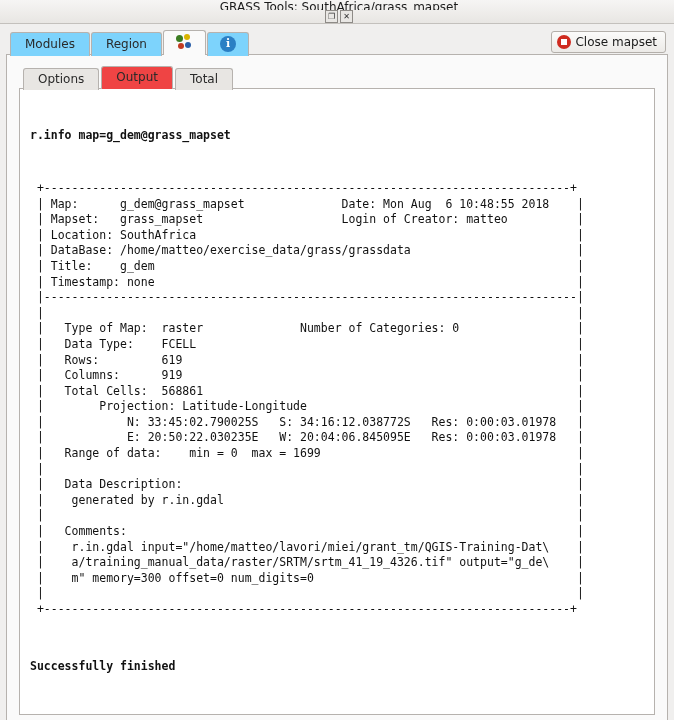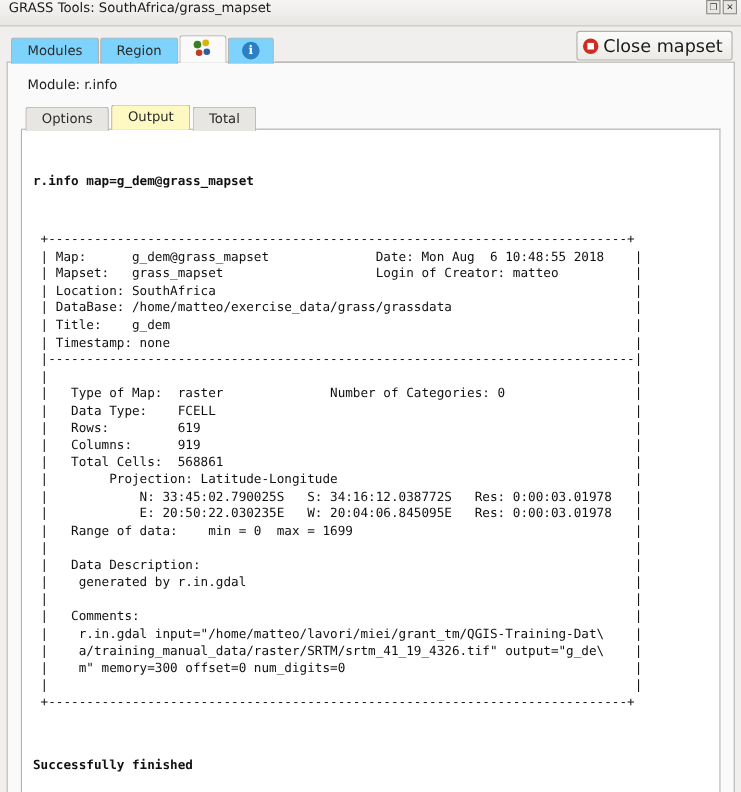--- a/index.html
+++ b/index.html
@@ -15,23 +15,24 @@
     color: #1a1a1a;
     overflow: hidden;
   }
 
   
   .titlebar {
     height: 24px;
     background: linear-gradient(#f6f5f4, #e8e6e3);
     border-bottom: 1px solid #c3c0bc;
     display: flex;
-    align-items: flex-start;
+    align-items: center;
     padding: 0 4px 0 8px;
     box-sizing: border-box;
+    flex-direction: column;
   }
   .titlebar-title {
     font-size: 12px;
     color: #1a1a1a;
     flex: 1;
     white-space: nowrap;
     overflow: hidden;
   }
   .titlebar-buttons {
     display: flex;
@@ -135,21 +136,21 @@
 
   
   .close-mapset-btn {
     display: flex;
     align-items: center;
     gap: 4px;
     border: 1px solid #b3afaa;
     background: linear-gradient(#fbfbfa, #eceae7);
     border-radius: 3px;
     padding: 3px 8px 3px 5px;
-    font-size: 16px;
+    font-size: 12px;
     margin-right: 2px;
   }
   .stop-icon {
     width: 14px; height: 14px;
     border-radius: 50%;
     background: #cf2b20;
     position: relative;
   }
   .stop-icon::after {
     content: "";
@@ -191,21 +192,21 @@
     padding: 3px 14px 4px 14px;
     font-size: 12px;
     border-radius: 3px 3px 0 0;
     margin-right: 2px;
     position: relative;
     top: 1px;
     color: #2a2a2a;
     margin-top: 25px;
   }
   .itab.active {
-    background: #fef9c3;
+    background: #ef4444;
     top: 0;
     padding-bottom: 5px;
     z-index: 3;
   }
   .inner-filler {
     flex: 1;
     border-bottom: 1px solid #b6b2ae;
     height: 100%;
     box-sizing: border-box;
   }
@@ -267,21 +268,20 @@
     <div class="tabstrip-filler"></div>
     <div class="tabstrip-right">
       <div class="close-mapset-btn">
         <span class="stop-icon"></span>
         <span>Close mapset</span>
       </div>
     </div>
   </div>
 
   <div class="panel">
-    <div class="module-label">Module: r.info</div>
 
     <div class="inner-tabstrip">
       <div class="itab">Options</div>
       <div class="itab active">Output</div>
       <div class="itab">Total</div>
       <div class="inner-filler"></div>
     </div>
 
     <div class="output-area">
       <div class="out-head">r.info map=g_dem@grass_mapset</div>

